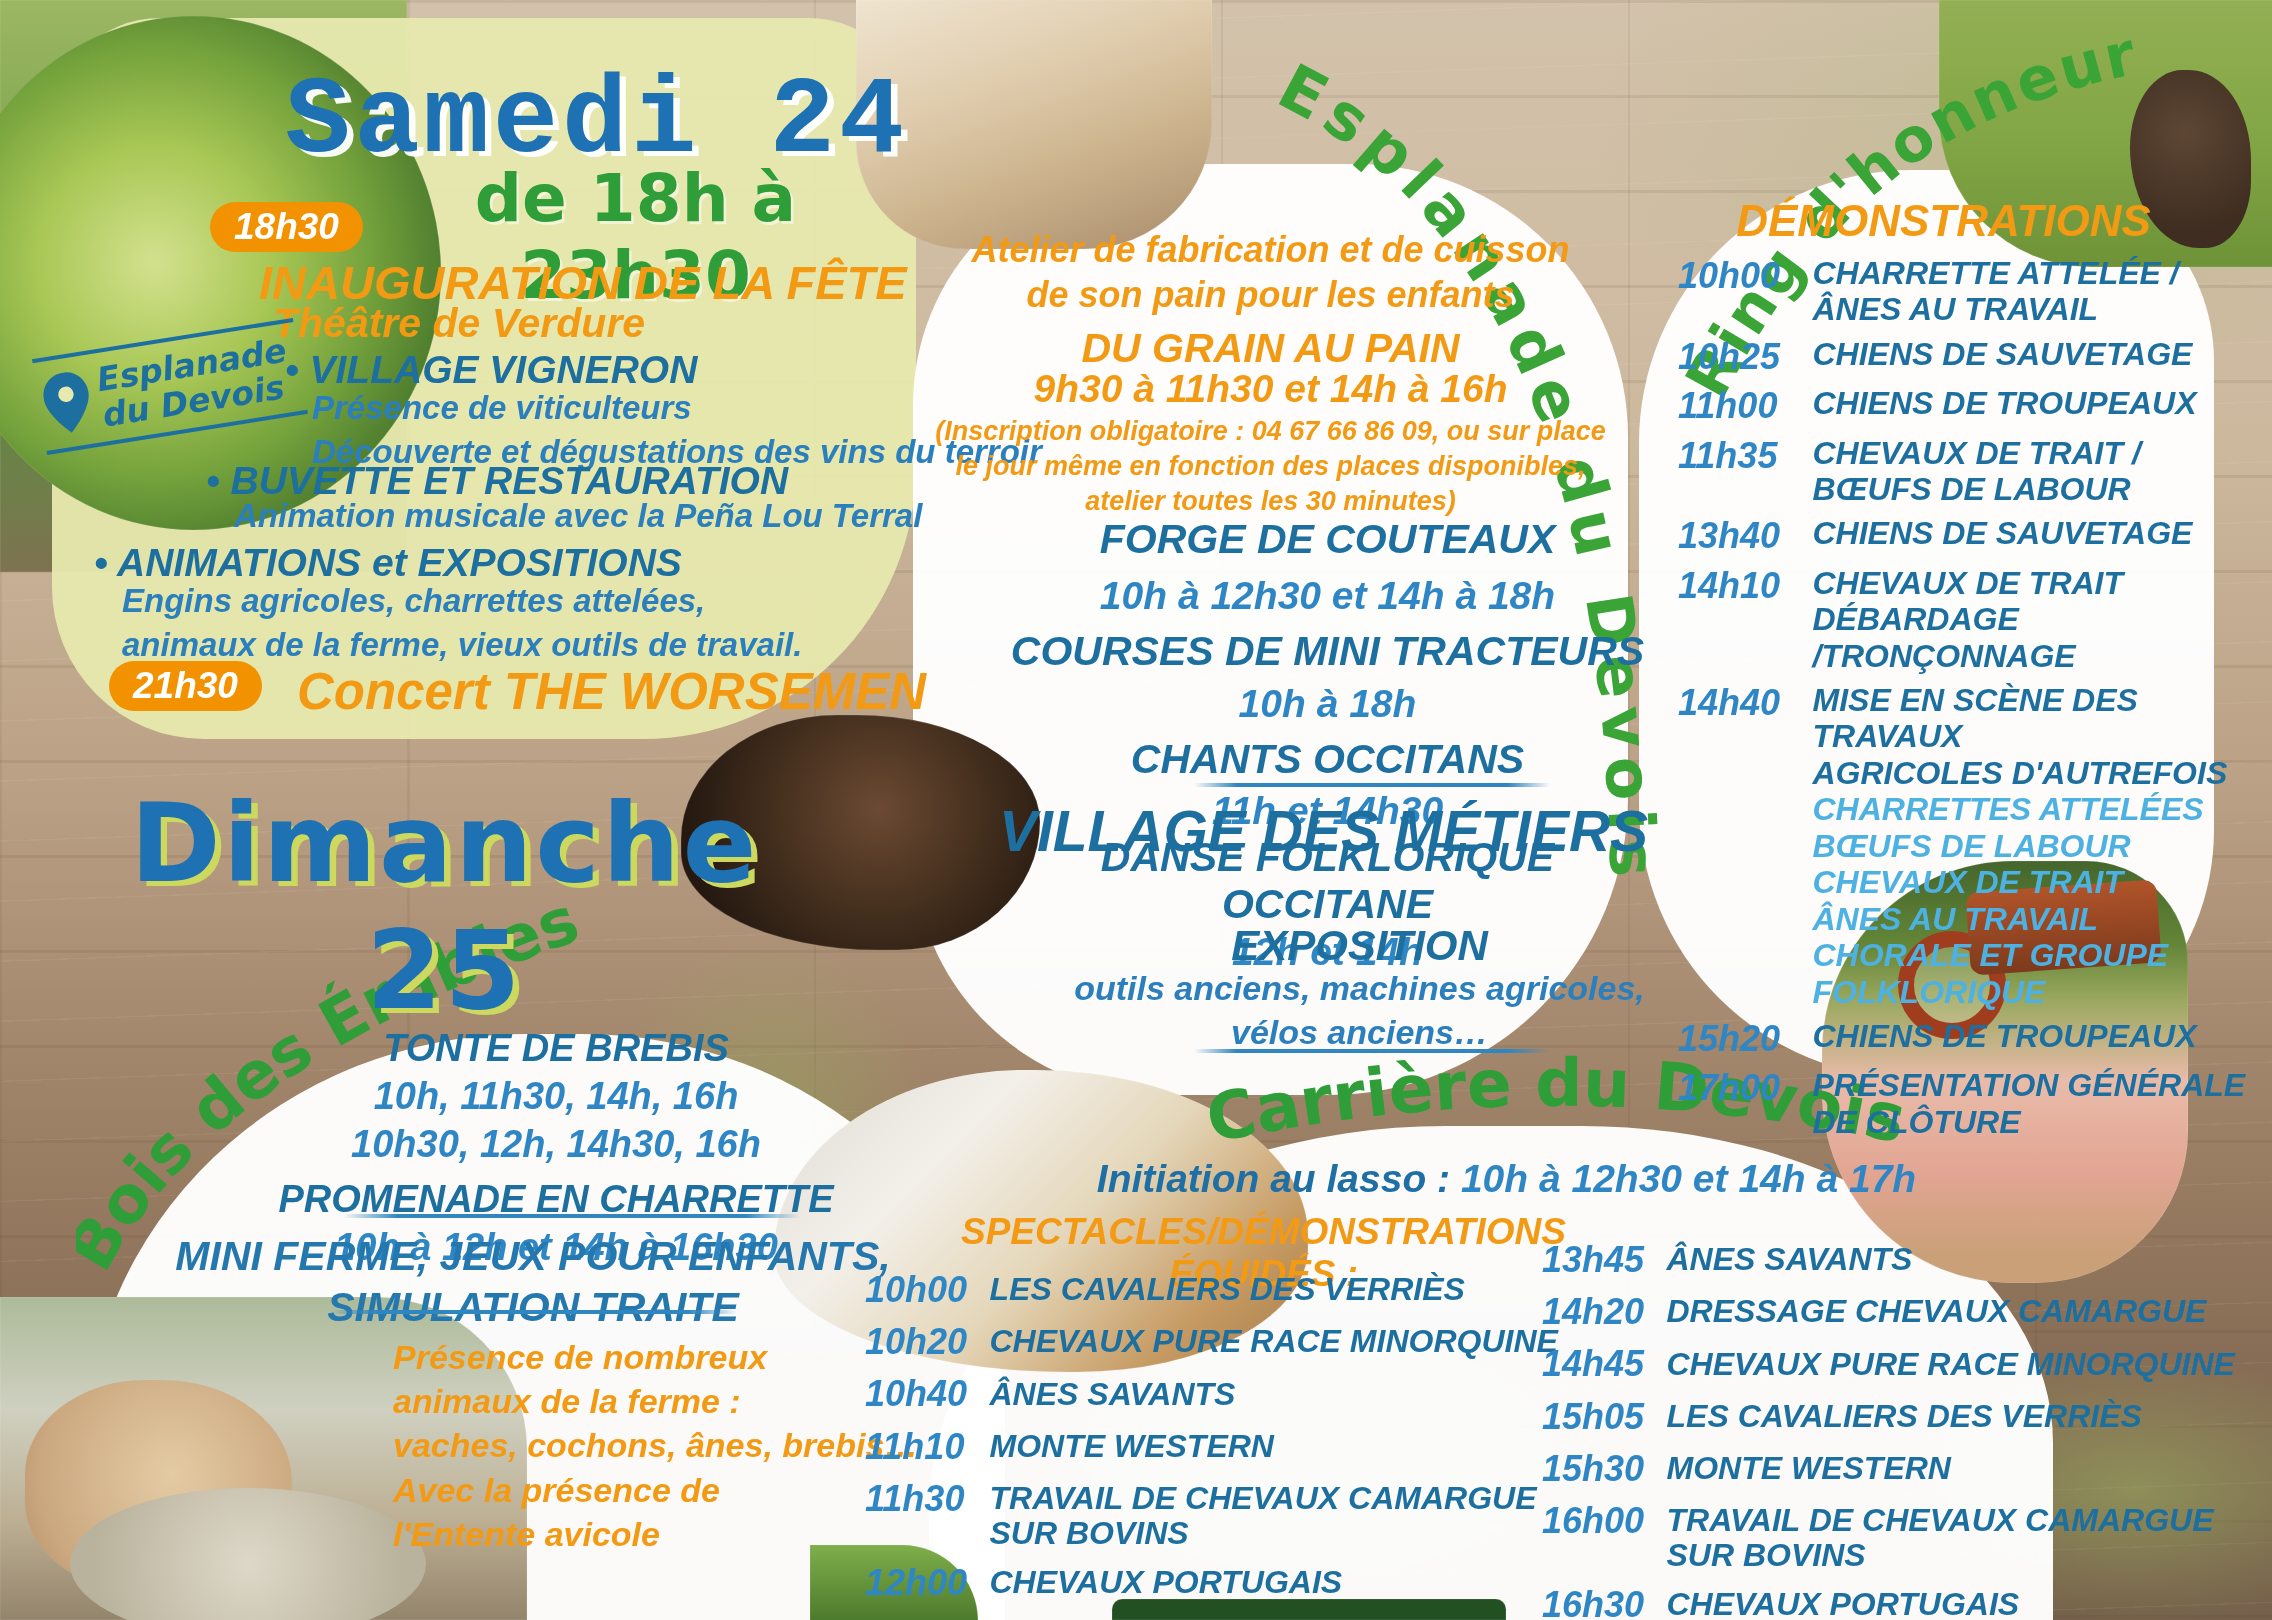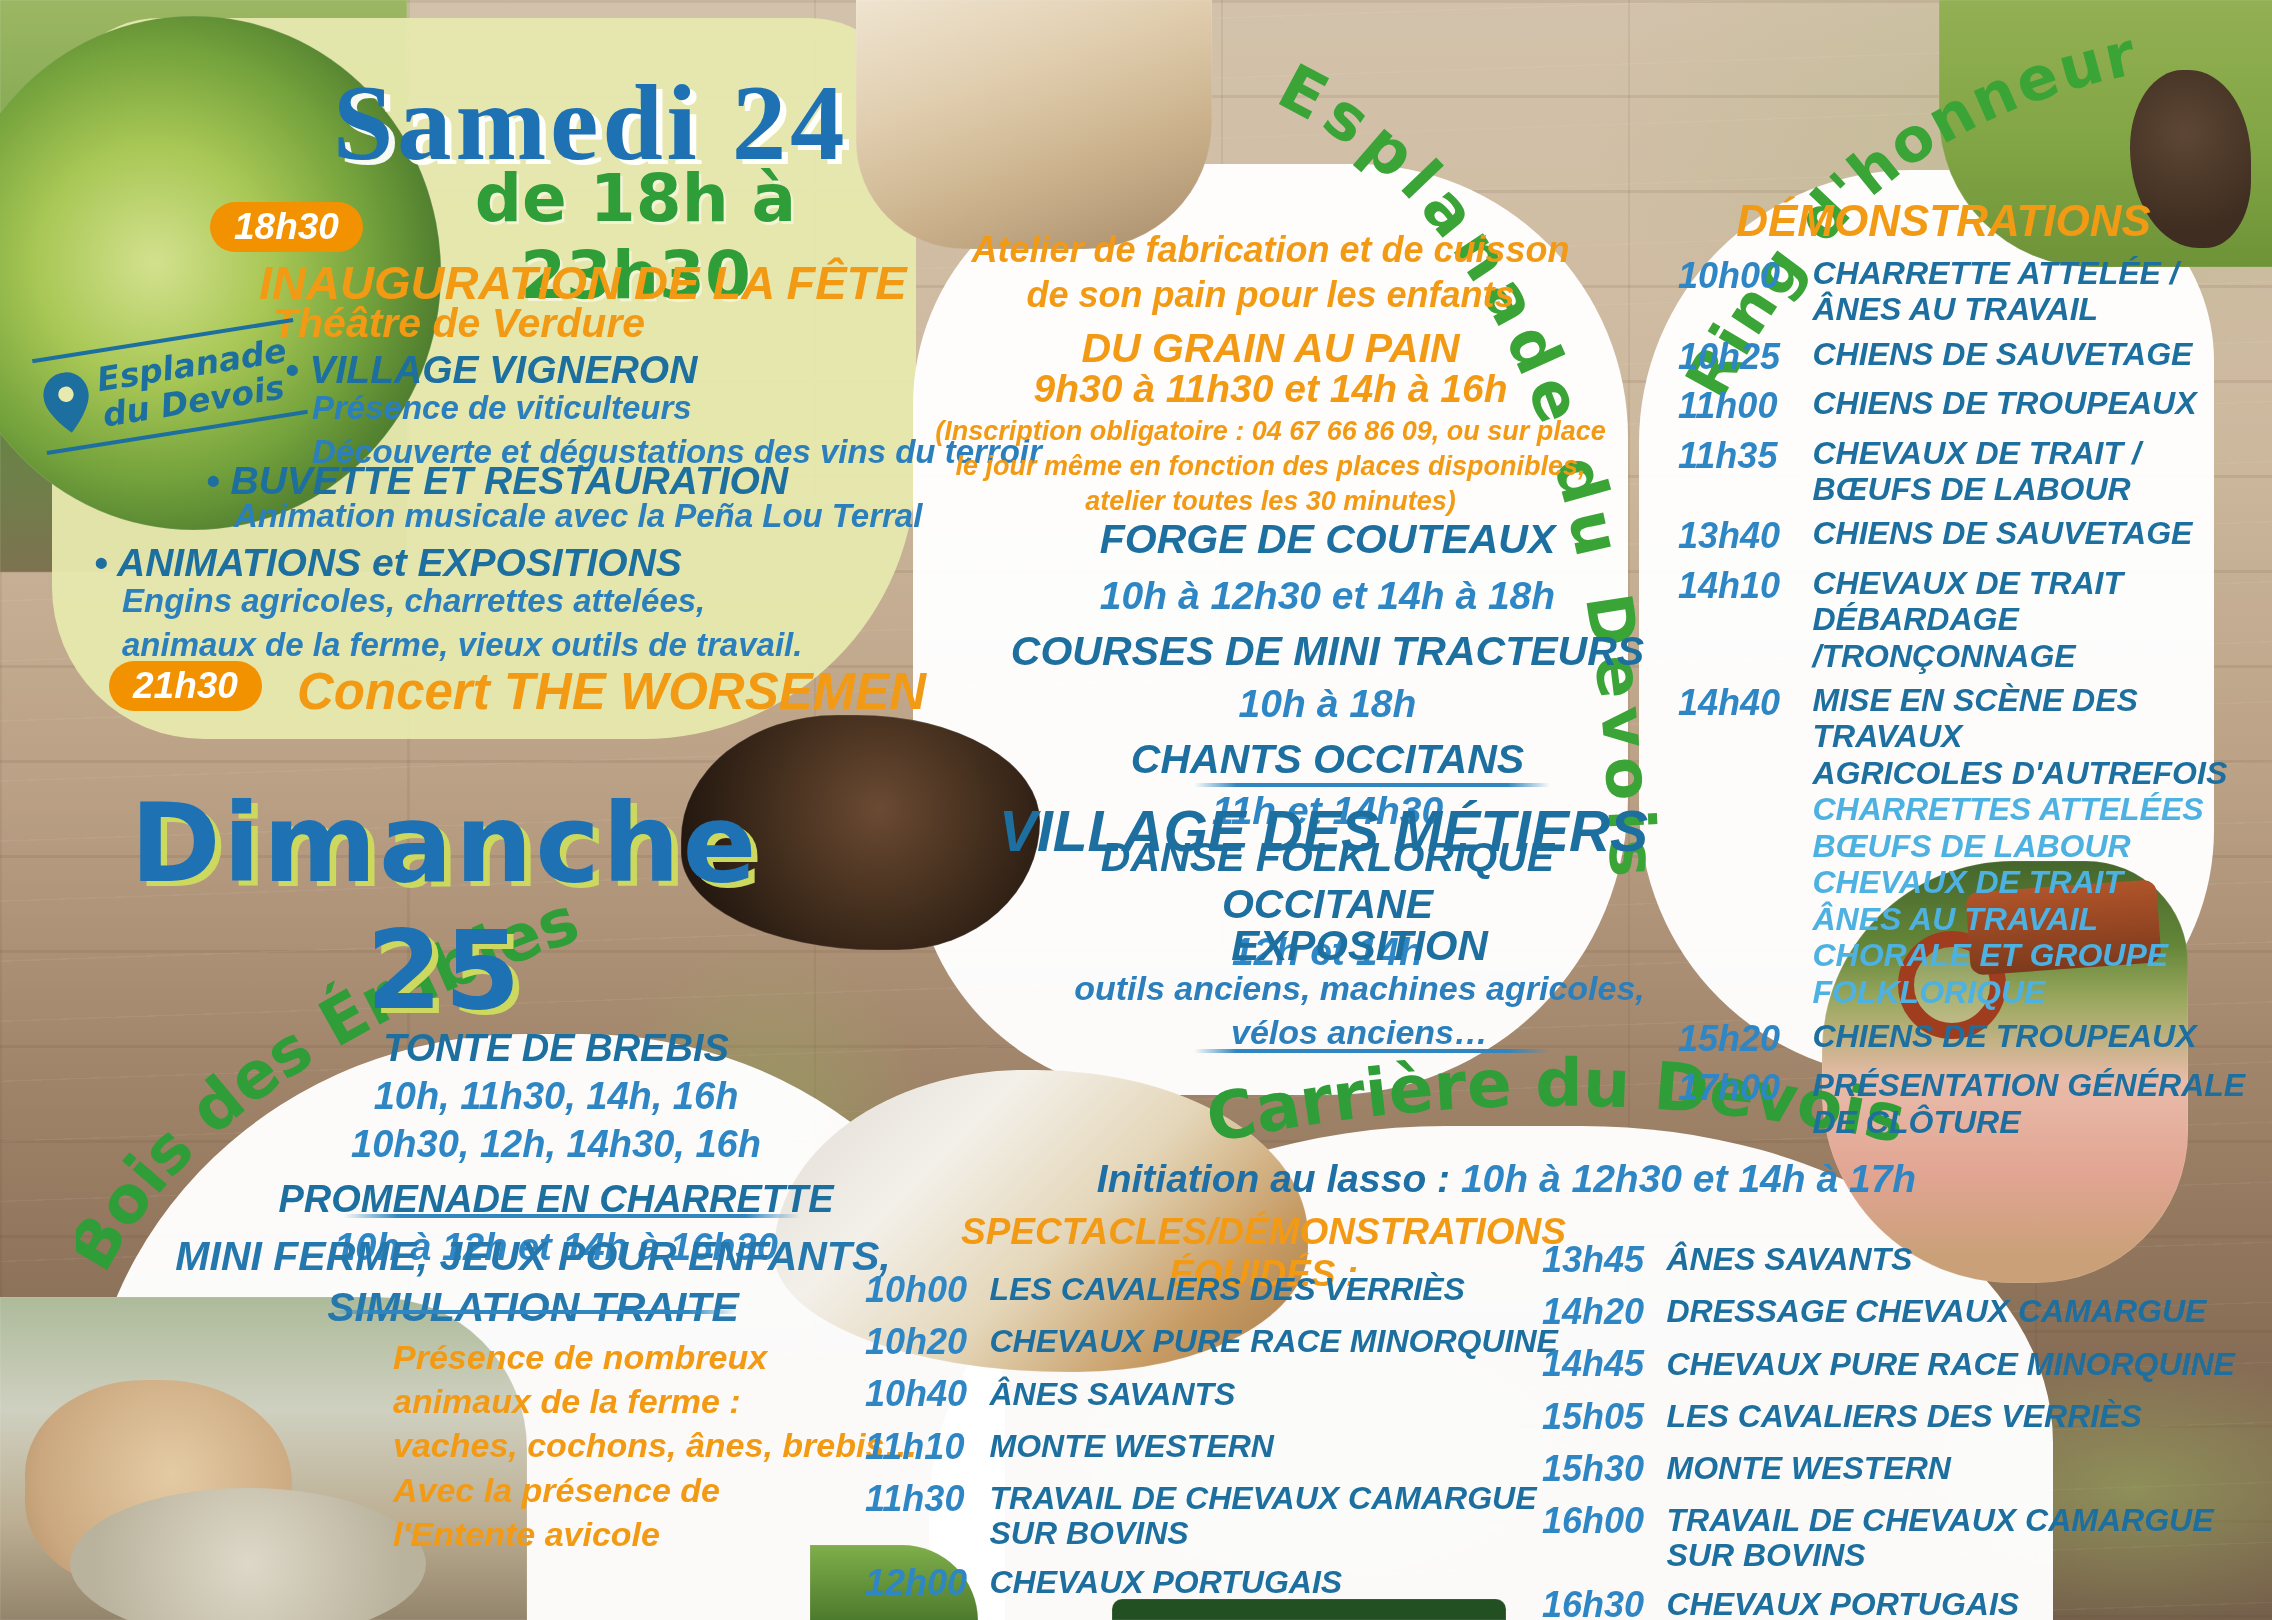--- a/index.html
+++ b/index.html
@@ -95,21 +95,21 @@
       <textPath href="#pRing" data-bind="areas.ring">Ring d'honneur</textPath>
     </text>
   </svg>
   <svg class="abs" style="left:1156px;top:1030px;" width="800" height="159" viewBox="0 0 1260 250">
     <path id="pCar" d="M 35 190 Q 630 48 1225 190" fill="none"></path>
     <text font-family="DejaVu Sans, sans-serif" font-size="104" font-weight="bold" fill="#2f9d38" text-anchor="middle">
       <textPath href="#pCar" startOffset="50%" data-bind="areas.carriere">Carrière du Devois</textPath>
     </text>
   </svg>
 
-  <div class="abs ctr" data-bind="saturday.title" style="left:273px;top:60px;width:635px;font-family:Liberation Serif, serif;font-size:109px;letter-spacing:3.8px;color:#1e72b4;text-shadow:6.4px 5.1px 0 rgba(255,255,255,.95);">Samedi 24</div>
+  <div class="abs ctr" data-bind="saturday.title" style="left:279px;top:60px;width:635px;font-family:Liberation Mono, monospace;font-size:109px;letter-spacing:3.8px;color:#1e72b4;text-shadow:6.4px 5.1px 0 rgba(255,255,255,.95);">Samedi 24</div>
   <div class="abs ctr" data-bind="saturday.hours" style="left:356px;top:160px;width:559px;font-family:'DejaVu Sans',sans-serif;font-size:66px;color:#2f9d38;text-shadow:2.5px 2.5px 0 rgba(255,255,255,.5);">de 18h à 23h30</div>
   <div class="abs" style="left:210px;top:202px;">
     <span class="pill" data-bind="saturday.time_badge_1">18h30</span>
   </div>
   <div class="abs it" data-bind="saturday.inauguration" style="left:259px;top:255px;font-size:47px;color:#f39a14;">INAUGURATION DE LA FÊTE</div>
   <div class="abs it" data-bind="saturday.venue" style="left:273px;top:300px;font-size:41px;color:#f39a14;">Théâtre de Verdure</div>
 
   <div class="abs" style="left:38px;top:338px;width:254px;transform:rotate(-9deg);border-top:4.4px solid #1c6f9f;border-bottom:4.4px solid #1c6f9f;padding:9px 5.1px;display:flex;align-items:center;gap:10.2px;">
     <svg width="46" height="62" viewBox="0 0 70 96">
       <path d="M35 0 C15 0 0 16 0 36 c0 26 35 58 35 58 s35 -32 35 -58 C70 16 55 0 35 0 z" fill="#1c6f9f"></path>

